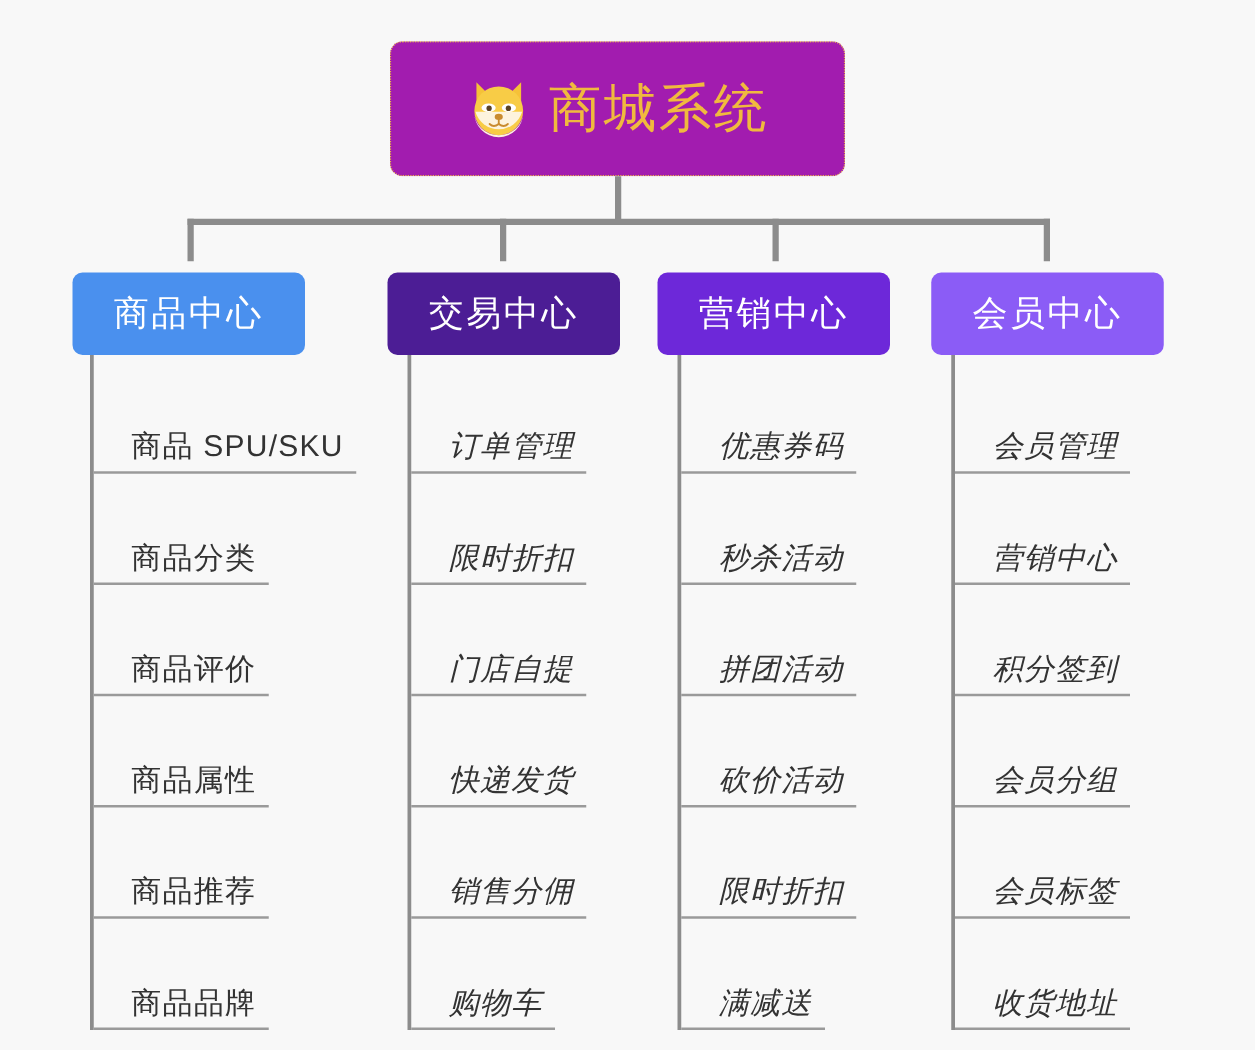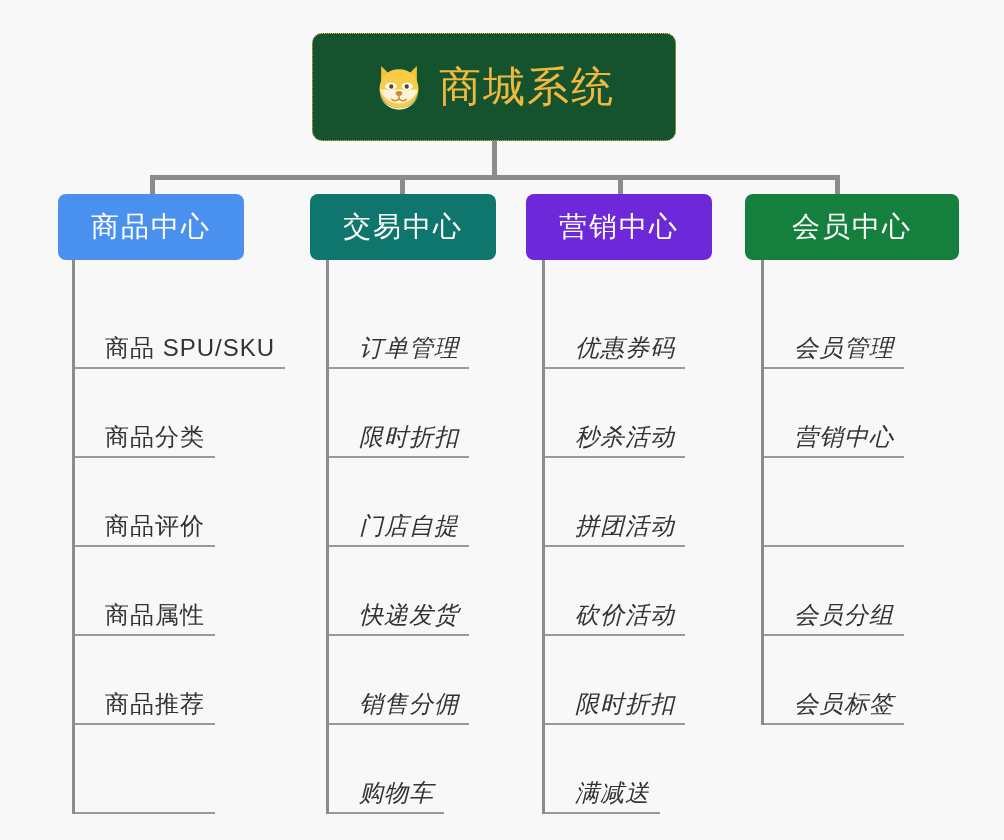--- a/index.html
+++ b/index.html
@@ -23,21 +23,21 @@
   }
 
   
   .root-node {
     position: absolute;
     left: 312px;
     top: 33px;
     width: 364px;
     height: 108px;
     box-sizing: border-box;
-    background: #14532d;
+    background: #a21caf;
     border: 1.5px dotted #eab94a;
     border-radius: 10px;
     display: flex;
     align-items: center;
     justify-content: center;
     gap: 14px;
   }
   .root-icon {
     width: 52px;
     height: 52px;
@@ -77,50 +77,50 @@
     background: #8c8c8c;
   }
   .conn-drop.d1 { left: 150px; }
   .conn-drop.d2 { left: 400px; }
   .conn-drop.d3 { left: 618px; }
   .conn-drop.d4 { left: 835px; }
 
   
   .column {
     position: absolute;
-    top: 194px;
+    top: 218px;
   }
   .col-1 { left: 58px;  width: 220px; }
   .col-2 { left: 310px; width: 200px; }
   .col-3 { left: 526px; width: 195px; }
   .col-4 { left: 745px; width: 195px; }
 
   .cat-box {
     box-sizing: border-box;
     height: 66px;
     border-radius: 8px;
     display: flex;
     align-items: center;
     justify-content: center;
     color: #ffffff;
     font-size: 28px;
     letter-spacing: 2px;
     white-space: nowrap;
   }
   .col-1 .cat-box { width: 186px; background: #4a90ee; }
-  .col-2 .cat-box { width: 186px; background: #0f766e; }
+  .col-2 .cat-box { width: 186px; background: #4c1d95; }
   .col-3 .cat-box { width: 186px; background: #6d28d9; }
   .col-4 .cat-box { width: 186px; background: #7dc košt; }
-  .col-4 .cat-box { width: 214px; background: #15803d; }
+  .col-4 .cat-box { width: 186px; background: #8b5cf6; }
 
   
   .leaf-list {
     position: relative;
     margin-top: 0;
-    padding-top: 20px;
+    padding-top: 6px;
     border-left: 3px solid #8c8c8c;
     margin-left: 14px;
   }
   .col-2 .leaf-list,
   .col-3 .leaf-list,
   .col-4 .leaf-list { margin-left: 16px; font-style: italic; }
 
   .leaf-item {
     position: relative;
     height: 89px;
@@ -197,20 +197,21 @@
       </div>
       <div class="leaf-item">
         <span class="leaf-label">商品属性</span>
         <span class="leaf-rule" style="width: 140px;"></span>
       </div>
       <div class="leaf-item">
         <span class="leaf-label">商品推荐</span>
         <span class="leaf-rule" style="width: 140px;"></span>
       </div>
       <div class="leaf-item">
+        <span class="leaf-label">商品品牌</span>
         <span class="leaf-rule" style="width: 140px;"></span>
       </div>
     </div>
   </div>
 
   <div class="column col-2">
     <div class="cat-box">
       <span>交易中心</span>
     </div>
     <div class="leaf-list">
@@ -280,26 +281,31 @@
     <div class="leaf-list">
       <div class="leaf-item">
         <span class="leaf-label">会员管理</span>
         <span class="leaf-rule" style="width: 140px;"></span>
       </div>
       <div class="leaf-item">
         <span class="leaf-label">营销中心</span>
         <span class="leaf-rule" style="width: 140px;"></span>
       </div>
       <div class="leaf-item">
+        <span class="leaf-label">积分签到</span>
         <span class="leaf-rule" style="width: 140px;"></span>
       </div>
       <div class="leaf-item">
         <span class="leaf-label">会员分组</span>
         <span class="leaf-rule" style="width: 140px;"></span>
       </div>
       <div class="leaf-item">
         <span class="leaf-label">会员标签</span>
         <span class="leaf-rule" style="width: 140px;"></span>
       </div>
+      <div class="leaf-item">
+        <span class="leaf-label">收货地址</span>
+        <span class="leaf-rule" style="width: 140px;"></span>
+      </div>
     </div>
   </div>
 
 </div>
 
 </body></html>

